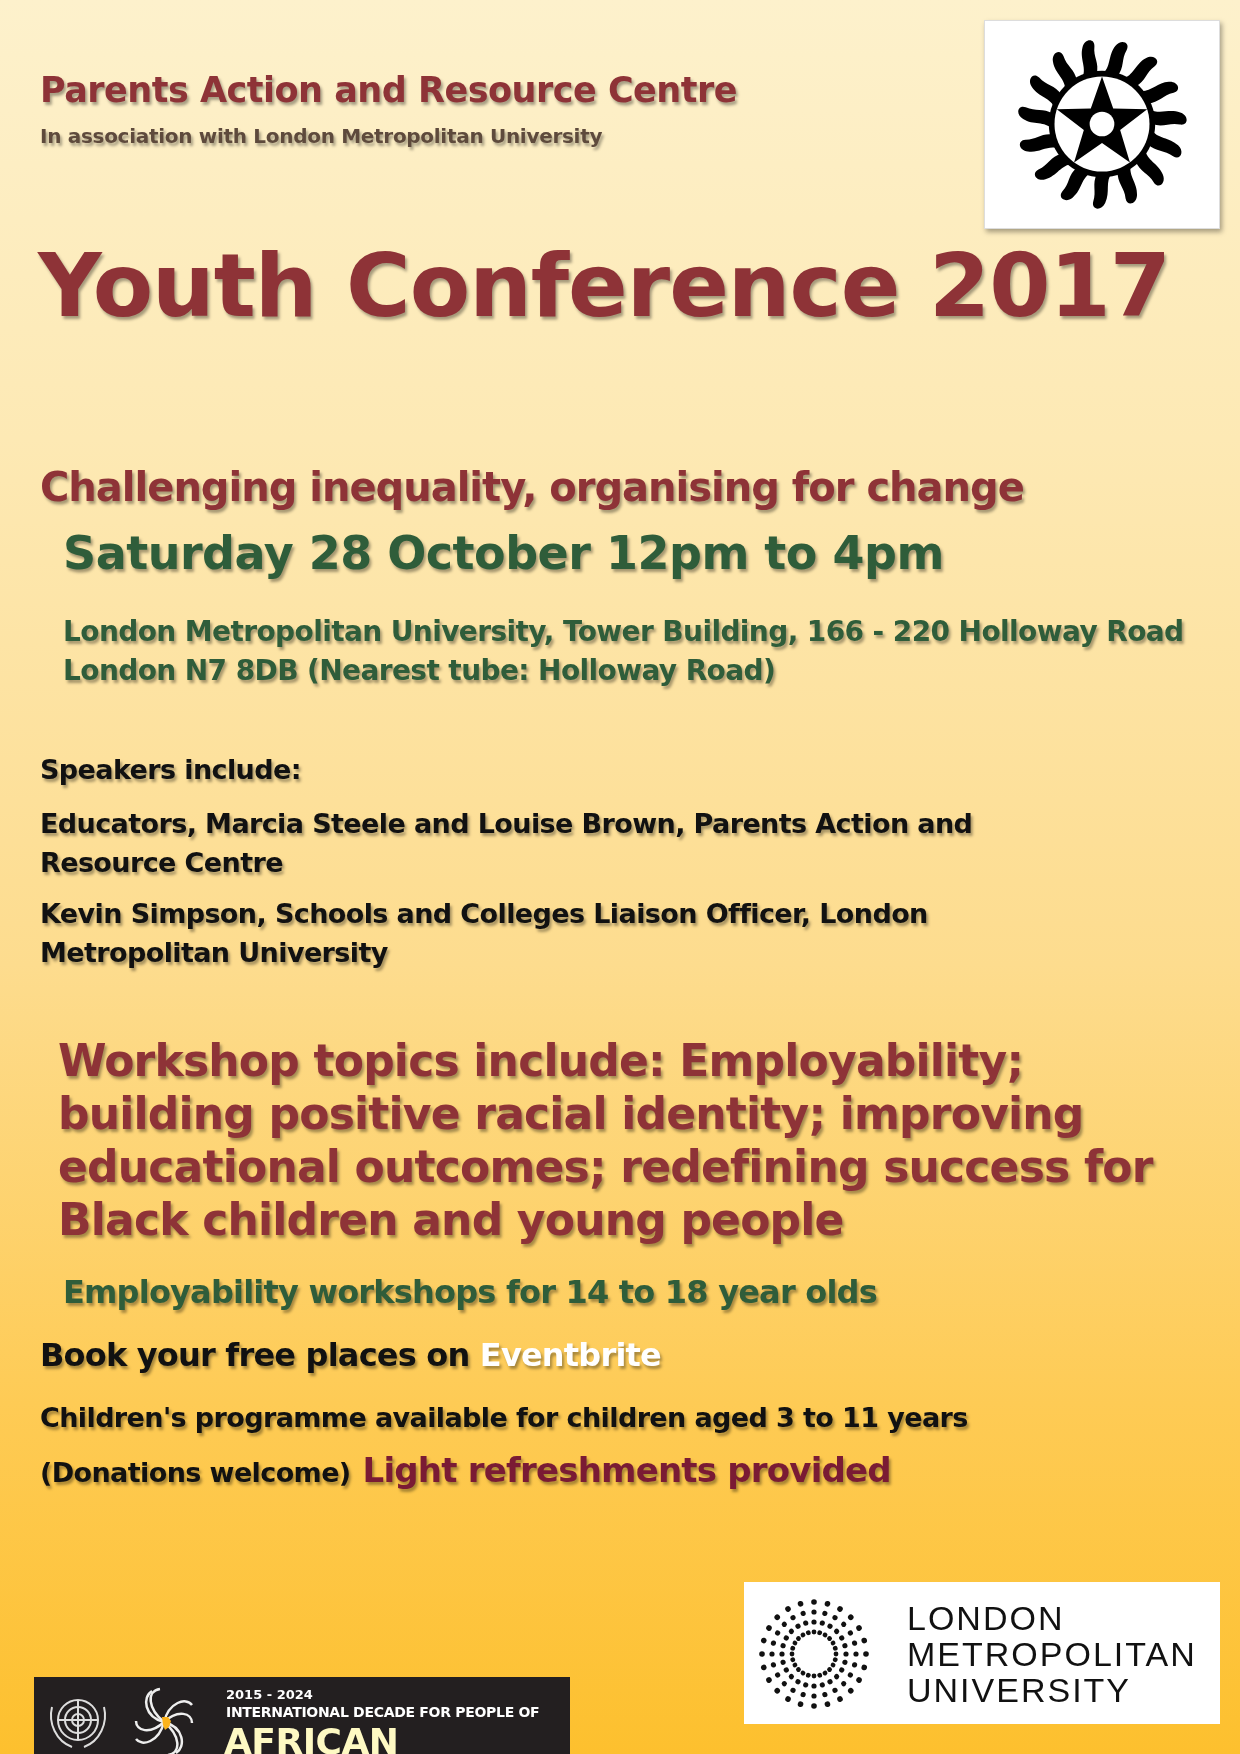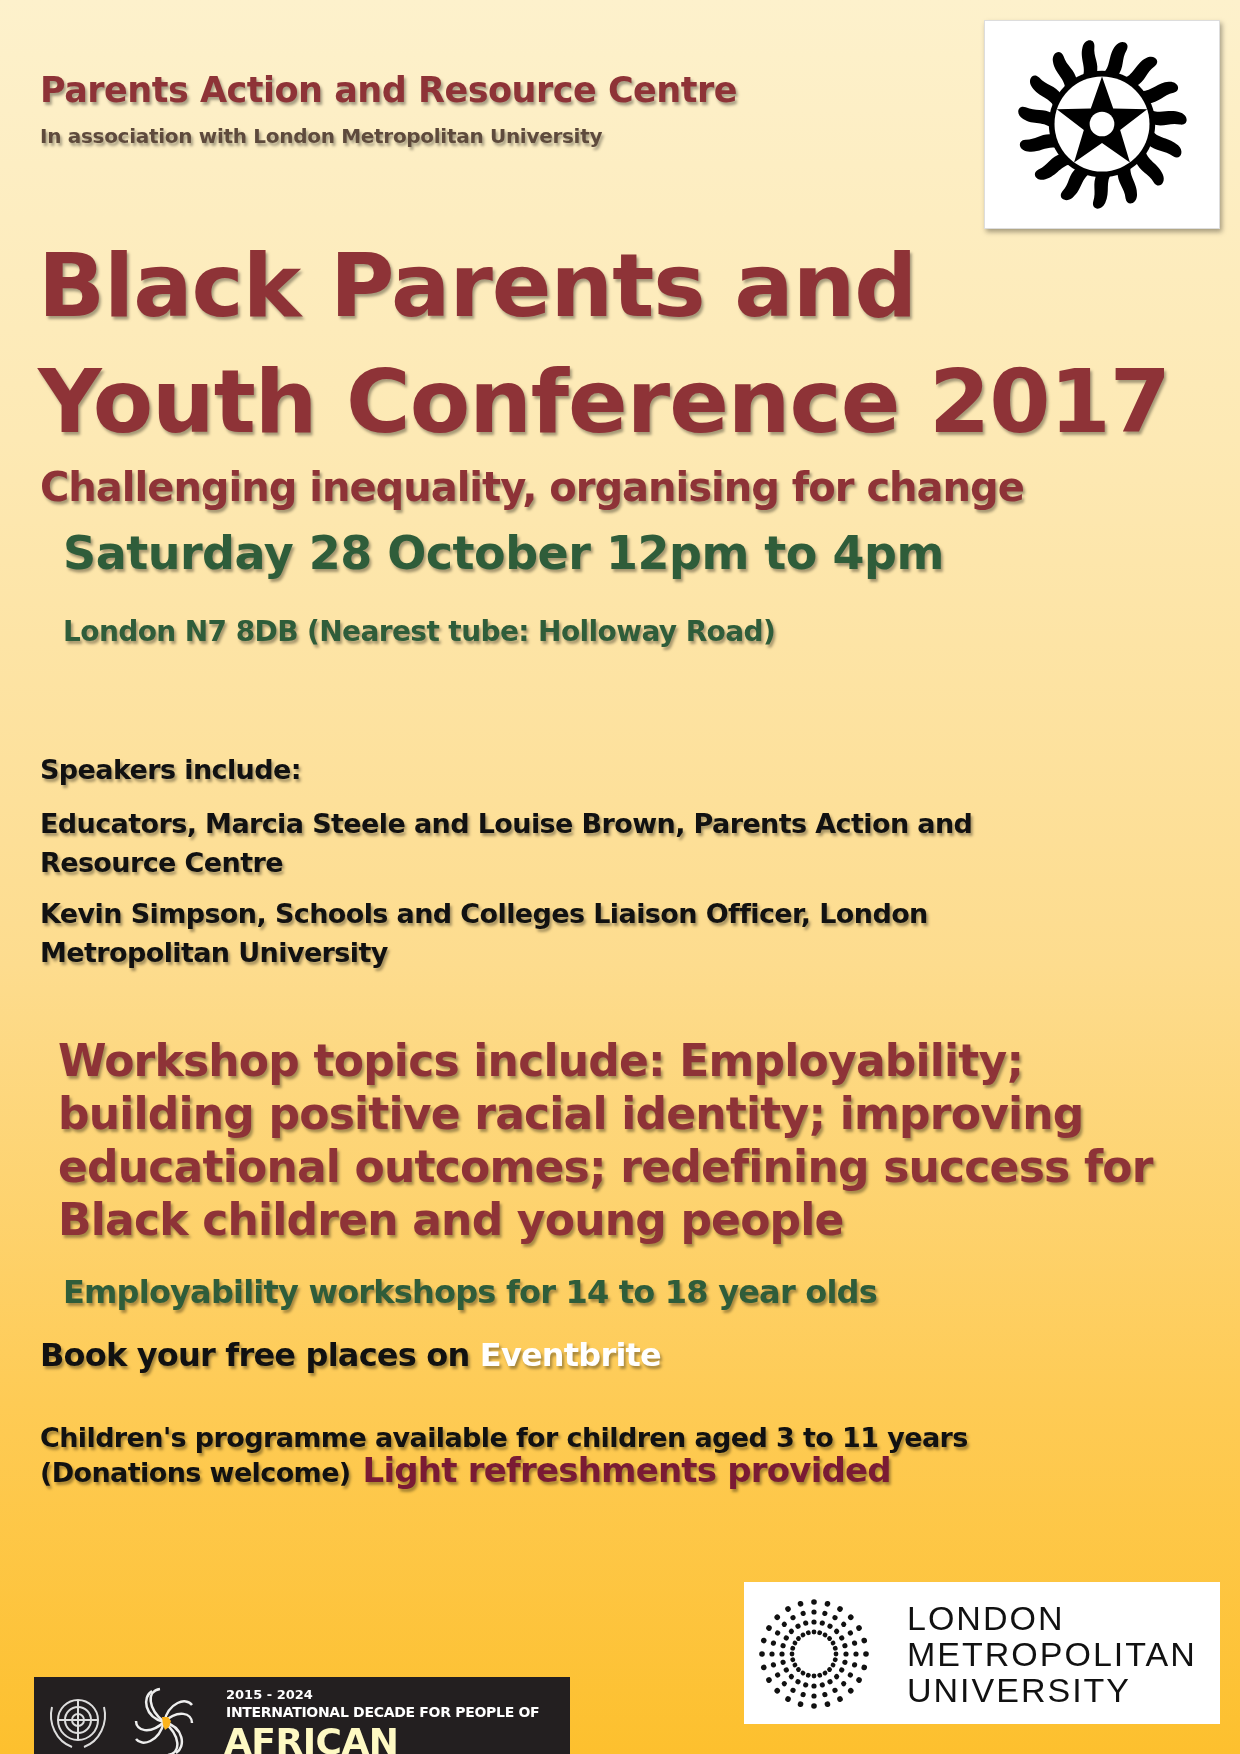--- a/index.html
+++ b/index.html
@@ -21,21 +21,21 @@
   .title { left: 38px; top: 228px; font-size: 88px; font-weight: bold; line-height: 116px; letter-spacing: -1px; }
   .subtitle { left: 40px; top: 464px; font-size: 40px; font-weight: bold; letter-spacing: -1px; }
   .date { left: 40px; top: 526px; font-size: 46px; font-weight: bold; letter-spacing: -0.5px; }
   .venue { left: 40px; top: 612px; font-size: 28px; font-weight: bold; line-height: 39px; letter-spacing: -0.6px; }
   .speakers-head { left: 40px; top: 754px; font-size: 27px; font-weight: bold; letter-spacing: -0.6px; }
   .speaker { left: 40px; font-size: 27px; font-weight: bold; line-height: 39px; letter-spacing: -0.6px; width: 1000px; }
   .workshops { left: 40px; top: 1034px; font-size: 44px; font-weight: bold; line-height: 53px; letter-spacing: -0.8px; width: 1120px; margin-left: 18px; }
   .employ { left: 40px; top: 1273px; font-size: 32px; font-weight: bold; letter-spacing: -0.8px; }
   .book { left: 40px; top: 1336px; font-size: 32px; font-weight: bold; letter-spacing: -0.8px; }
   .book .eventbrite { color: #ffffff; }
-  .children { left: 40px; top: 1402px; font-size: 27px; font-weight: bold; letter-spacing: -0.6px; margin-top: 20px; }
+  .children { left: 40px; top: 1402px; font-size: 27px; font-weight: bold; letter-spacing: -0.6px; }
   .donations { left: 40px; top: 1450px; font-size: 27px; font-weight: bold; letter-spacing: -0.6px; }
   .donations .refresh { color: #7a1b34; font-size: 34px; margin-left: 12px; letter-spacing: -0.8px; }
   .un-banner { left: 34px; top: 1629px; width: 536px; height: 90px; background: #231f20; margin-top: 48px; }
   .un-banner .years { position: absolute; left: 192px; top: 10px; color: #fff; font-size: 13px; font-weight: bold; }
   .un-banner .intl { position: absolute; left: 192px; top: 27px; color: #fff; font-size: 14px; font-weight: bold; letter-spacing: -0.3px; }
   .un-banner .afr { position: absolute; left: 190px; top: 44px; color: #fef9c3; font-size: 36px; font-weight: bold; letter-spacing: -0.5px; }
   .lmu { left: 744px; top: 1582px; width: 476px; height: 142px; background: #fff; }
   .lmu .lmu-text { position: absolute; left: 138px; top: 18px; font-size: 34px; line-height: 36px; color: #111; letter-spacing: 2px; font-family: "Liberation Sans", sans-serif; margin-left: 25px; }
 </style>
 </head>
@@ -66,28 +66,28 @@
       <use href="#arm" transform="rotate(336)"></use>
       <circle cx="0" cy="0" r="56"></circle>
     </g>
     <circle cx="0" cy="0" r="50" fill="#fff"></circle>
     <polygon fill="#000" points="0,-50 11.8,-16.2 47.6,-15.5 19.1,6.2 29.4,40.5 0,20 -29.4,40.5 -19.1,6.2 -47.6,-15.5 -11.8,-16.2"></polygon>
     <circle cx="0" cy="0" r="13" fill="#fff"></circle>
   </svg>
 </div>
 
 <div class="abs title maroon shadow">
-  <div>Black Parents and</div>
   <div>Youth Conference 2017</div>
 </div>
 
 <div class="abs subtitle maroon shadow">Challenging inequality, organising for change</div>
 <div class="abs date green shadow">Saturday 28 October 12pm to 4pm</div>
 
 <div class="abs venue green shadow">
+  <div>London Metropolitan University, Tower Building, 166 - 220 Holloway Road</div>
   <div>London N7 8DB (Nearest tube: Holloway Road)</div>
 </div>
 
 <div class="abs speakers-head black shadow">Speakers include:</div>
 <div class="abs speaker black shadow" style="top:804px;">Educators, Marcia Steele and Louise Brown, Parents Action and Resource Centre</div>
 <div class="abs speaker black shadow" style="top:894px;">Kevin Simpson,  Schools and Colleges Liaison Officer, London Metropolitan University</div>
 
 <div class="abs workshops maroon shadow">Workshop topics include: Employability; building positive racial identity; improving educational outcomes; redefining success for Black children and young people</div>
 
 <div class="abs employ green shadow">Employability workshops for 14 to 18 year olds</div>

